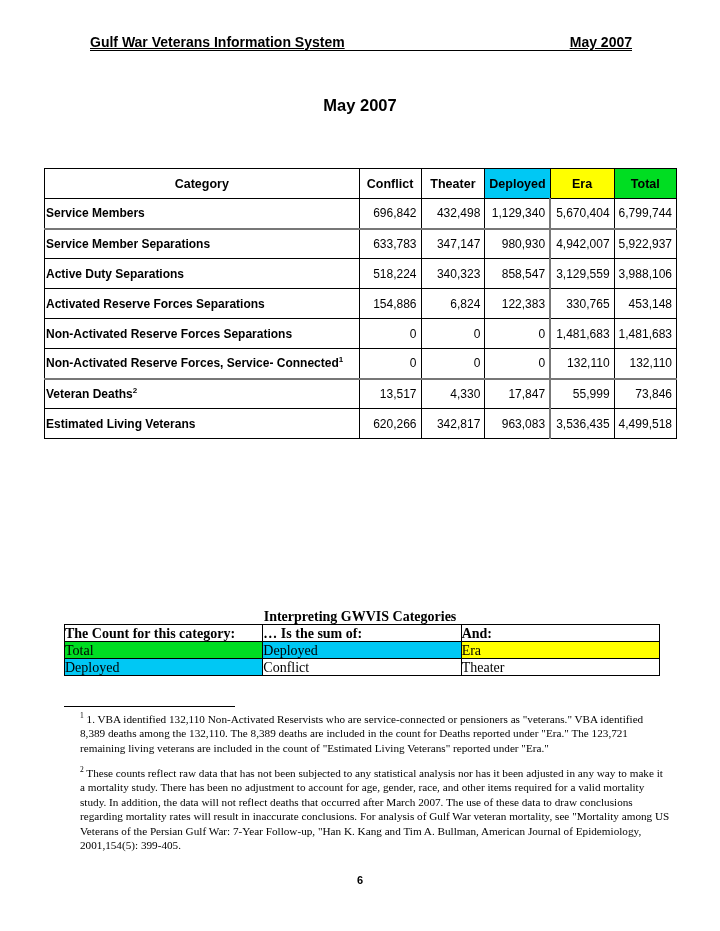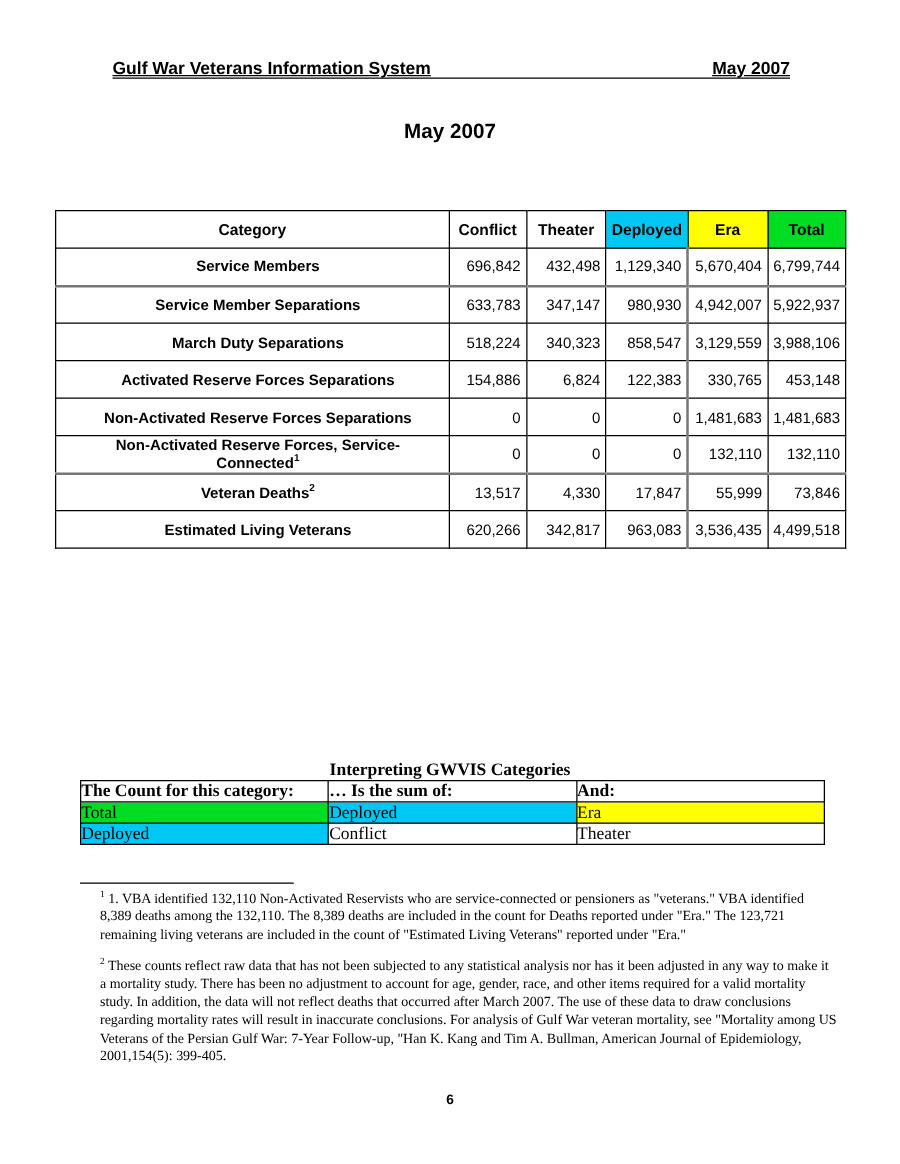--- a/index.html
+++ b/index.html
@@ -1,20 +1,20 @@
 <!DOCTYPE html>
 <html><head>
   <meta charset="utf-8">
   <style>
     * { box-sizing: border-box; margin: 0; padding: 0; }
     html, body { width: 720px; height: 931px; background: #ffffff; overflow: hidden; }
     body { position: relative; font-family: "Liberation Sans", sans-serif; color: #000; }
 
     .page-header {
-      position: absolute; left: 90px; top: 46px; width: 542px; height: 17px;
+      position: absolute; left: 90px; top: 34px; width: 542px; height: 17px;
       border-bottom: 1.5px solid #000;
       font-family: "Liberation Sans", sans-serif; font-weight: bold; font-size: 14px;
       display: flex; justify-content: space-between; align-items: flex-start;
       text-decoration: underline;
     }
     .page-header span { line-height: 16px; }
 
     .title-block {
       position: absolute; left: 0; top: 96px; width: 720px; text-align: center;
       font-weight: bold; font-size: 16.5px; line-height: 19px;
@@ -22,21 +22,21 @@
 
     table.stats {
       position: absolute; left: 44px; top: 168px; width: 633px;
       border-collapse: collapse; font-size: 12px;
     }
     table.stats td, table.stats th {
       border: 1px solid #000; height: 30px; padding: 0 4px;
     }
     table.stats th { font-weight: bold; font-size: 12.5px; text-align: center; }
     table.stats td.cat {
-      font-weight: bold; text-align: center; padding-left: 13px; width: 319px;
+      font-weight: bold; text-align: left; padding-left: 1px; width: 319px;
     }
     table.stats td.num { text-align: right; white-space: nowrap; padding-right: 4px; }
     table.stats th.hdr-conflict { width: 62px; }
     table.stats th.hdr-theater { width: 64px; }
     table.stats th.hdr-deployed { width: 62px; }
     table.stats th.hdr-era { width: 64px; }
     table.stats th.hdr-total { width: 62px; }
     table.stats td.era-col { border-left: 2px solid #777; }
     table.stats tr.thick-top td { border-top: 2px solid #777; }
     sup { font-size: 8px; vertical-align: super; line-height: 0; }
@@ -106,21 +106,21 @@
       </tr>
       <tr class="thick-top">
         <td class="cat"><span>Service Member Separations</span></td>
         <td class="num">633,783</td>
         <td class="num">347,147</td>
         <td class="num">980,930</td>
         <td class="num era-col">4,942,007</td>
         <td class="num">5,922,937</td>
       </tr>
       <tr>
-        <td class="cat"><span>March Duty Separations</span></td>
+        <td class="cat"><span>Active Duty Separations</span></td>
         <td class="num">518,224</td>
         <td class="num">340,323</td>
         <td class="num">858,547</td>
         <td class="num era-col">3,129,559</td>
         <td class="num">3,988,106</td>
       </tr>
       <tr>
         <td class="cat"><span>Activated Reserve Forces Separations</span></td>
         <td class="num">154,886</td>
         <td class="num">6,824</td>

